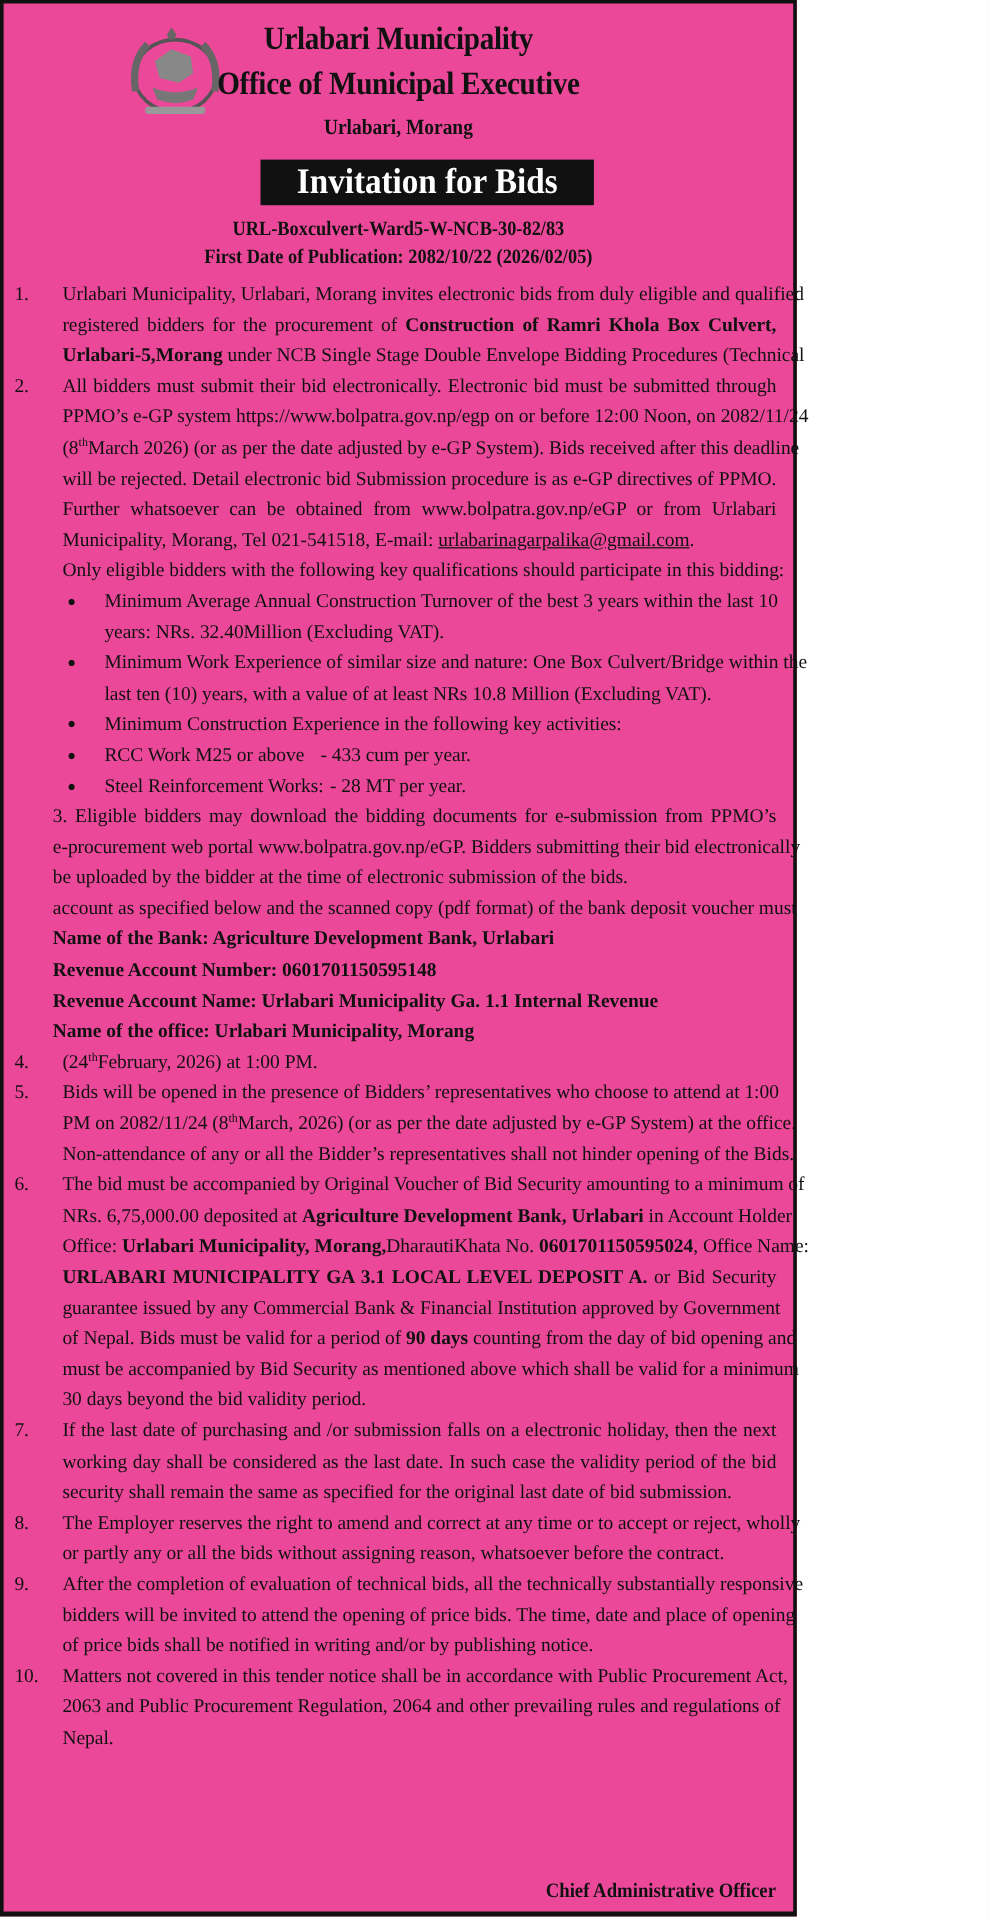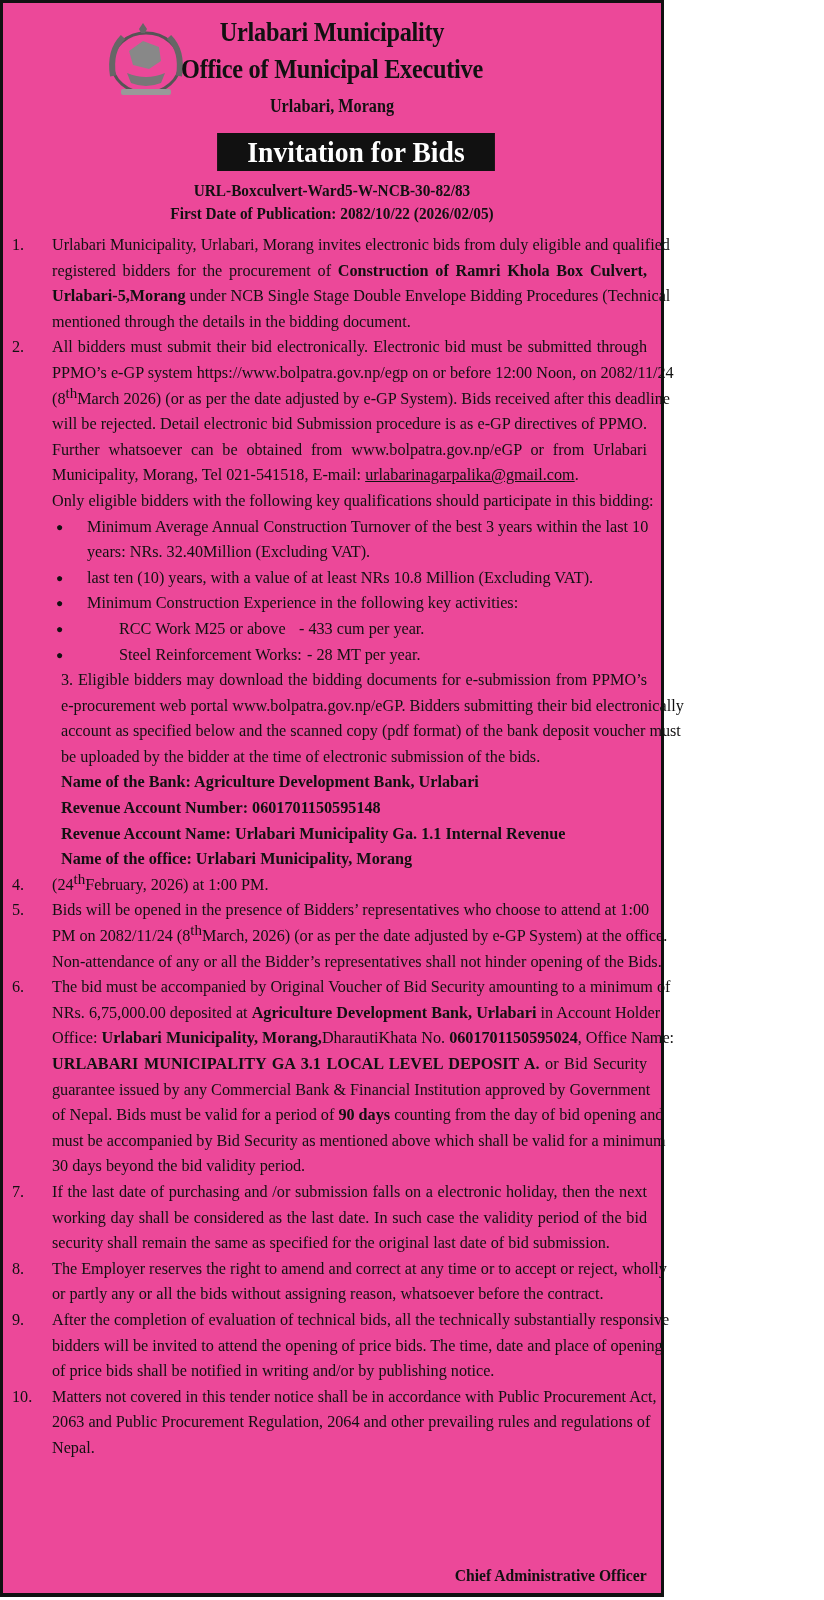--- a/index.html
+++ b/index.html
@@ -19,27 +19,27 @@
   .banner-wrap { position: absolute; left: 0; right: 0; top: 130px; text-align: center; margin-left: 47px; }
   .banner { display: inline-block; background: #111; color: #fff; font-size: 30px; font-weight: bold; padding: 0 12px; height: 38px; line-height: 38px; width: 278px; transform: scaleX(0.92); }
   .ref { position: absolute; left: 0; right: 0; top: 178px; font-size: 17px; font-weight: bold; transform: scaleX(0.9); }
   .pubdate { position: absolute; left: 0; right: 0; top: 201px; font-size: 17px; font-weight: bold; transform: scaleX(0.9); }
 
   .body { position: absolute; left: 0; right: 0; top: 230px; font-size: 16.2px; line-height: 25.6px; }
   .item { position: relative; padding-left: 49px; padding-right: 14px; text-align: justify; }
   .num { position: absolute; left: 9px; top: 0; }
   .line { display: block; text-align: justify; text-align-last: justify; white-space: nowrap; }
   .line.last { text-align-last: left; }
-  .plain { padding-left: 58px; padding-right: 14px; }
+  .plain { padding-left: 41px; padding-right: 14px; }
   .bullet { position: relative; padding-left: 84px; padding-right: 14px; }
   .bdot { position: absolute; left: 53px; top: 0; font-size: 12px; }
   b { font-weight: bold; }
-  sup { font-size: 15px; line-height: 0; vertical-align: 6px; }
+  sup { font-size: 10px; line-height: 0; vertical-align: 6px; }
   .email { text-decoration: underline; }
-  .tab1 { display: inline-block; width: 93px; margin-left: 32px; }
+  .tab1 { display: inline-block; width: 93px; }
   .signature { position: absolute; right: 14px; top: 1563px; font-size: 17px; font-weight: bold; transform: scaleX(0.92); transform-origin: right; }
 </style>
 </head>
 <body>
 
 <div class="page">
 
   <div class="header">
     <svg class="emblem" viewBox="0 0 94 80">
       <ellipse cx="47" cy="42" rx="34" ry="30" fill="none" stroke="#555" stroke-width="3"></ellipse>
@@ -59,61 +59,61 @@
     <div class="pubdate">First Date of Publication: 2082/10/22 (2026/02/05)</div>
   </div>
 
   <div class="body">
 
     <div class="item">
       <span class="num">1.</span>
       <span class="line">Urlabari Municipality, Urlabari, Morang invites electronic bids from duly eligible and qualified</span>
       <span class="line"><span>registered bidders for the procurement of </span><b>Construction of Ramri Khola Box Culvert,</b></span>
       <span class="line"><b>Urlabari-5,Morang</b><span> under NCB Single Stage Double Envelope Bidding Procedures (Technical</span></span>
-      <span class="line last">mentioned through the details  in the bidding document.</span>
     </div>
 
     <div class="item">
       <span class="num">2.</span>
       <span class="line">All bidders must submit their bid electronically. Electronic bid must be submitted through</span>
       <span class="line">PPMO’s e-GP system https://www.bolpatra.gov.np/egp on or before 12:00 Noon, on 2082/11/24</span>
       <span class="line"><span>(8</span><sup>th</sup><span>March 2026) (or as per the date adjusted by e-GP System). Bids received after this deadline</span></span>
       <span class="line">will be rejected. Detail electronic bid Submission procedure is as e-GP directives of PPMO.</span>
       <span class="line">Further whatsoever can be obtained from www.bolpatra.gov.np/eGP or from Urlabari</span>
       <span class="line last"><span>Municipality, Morang, Tel 021-541518, E-mail: </span><span class="email">urlabarinagarpalika@gmail.com</span><span>.</span></span>
       <span class="line last">Only eligible bidders with the following key qualifications should participate in this bidding:</span>
     </div>
 
     <div class="bullet">
       <span class="bdot">●</span>
       <span class="line">Minimum Average Annual Construction Turnover of the best 3 years within the last 10</span>
       <span class="line last">years: NRs. 32.40Million (Excluding VAT).</span>
     </div>
     <div class="bullet">
       <span class="bdot">●</span>
+      <span class="line">Minimum Work Experience of similar size and nature: One Box Culvert/Bridge within the</span>
       <span class="line last">last ten (10) years, with a value of at least NRs 10.8 Million (Excluding VAT).</span>
     </div>
     <div class="bullet">
       <span class="bdot">●</span>
       <span class="line last">Minimum Construction Experience in the following key activities:</span>
     </div>
     <div class="bullet">
       <span class="bdot">●</span>
       <span class="line last"><span class="tab1" style="width:180px">RCC Work M25 or above</span><span>- 433 cum   per year.</span></span>
     </div>
     <div class="bullet">
       <span class="bdot">●</span>
       <span class="line last"><span class="tab1" style="width:188px">Steel Reinforcement Works:</span><span>- 28 MT per year.</span></span>
     </div>
 
     <div class="plain">
       <span class="line">3. Eligible bidders may download the bidding documents for e-submission from PPMO’s</span>
       <span class="line">e-procurement web portal www.bolpatra.gov.np/eGP. Bidders submitting their bid electronically</span>
+      <span class="line last">be uploaded by the bidder at the time of electronic submission of the bids.</span>
       <span class="line">account as specified below and the scanned copy (pdf format) of the bank deposit voucher must</span>
-      <span class="line last">be uploaded by the bidder at the time of electronic submission of the bids.</span>
       <b class="line last">Name of the Bank: Agriculture Development Bank, Urlabari</b>
       <b class="line last">Revenue Account Number: 0601701150595148</b>
       <b class="line last">Revenue Account Name: Urlabari Municipality Ga. 1.1 Internal Revenue</b>
       <b class="line last">Name of the office: Urlabari Municipality, Morang</b>
     </div>
 
     <div class="item">
       <span class="num">4.</span>
       <span class="line last"><span>(24</span><sup>th</sup><span>February, 2026) at 1:00 PM.</span></span>
     </div>

